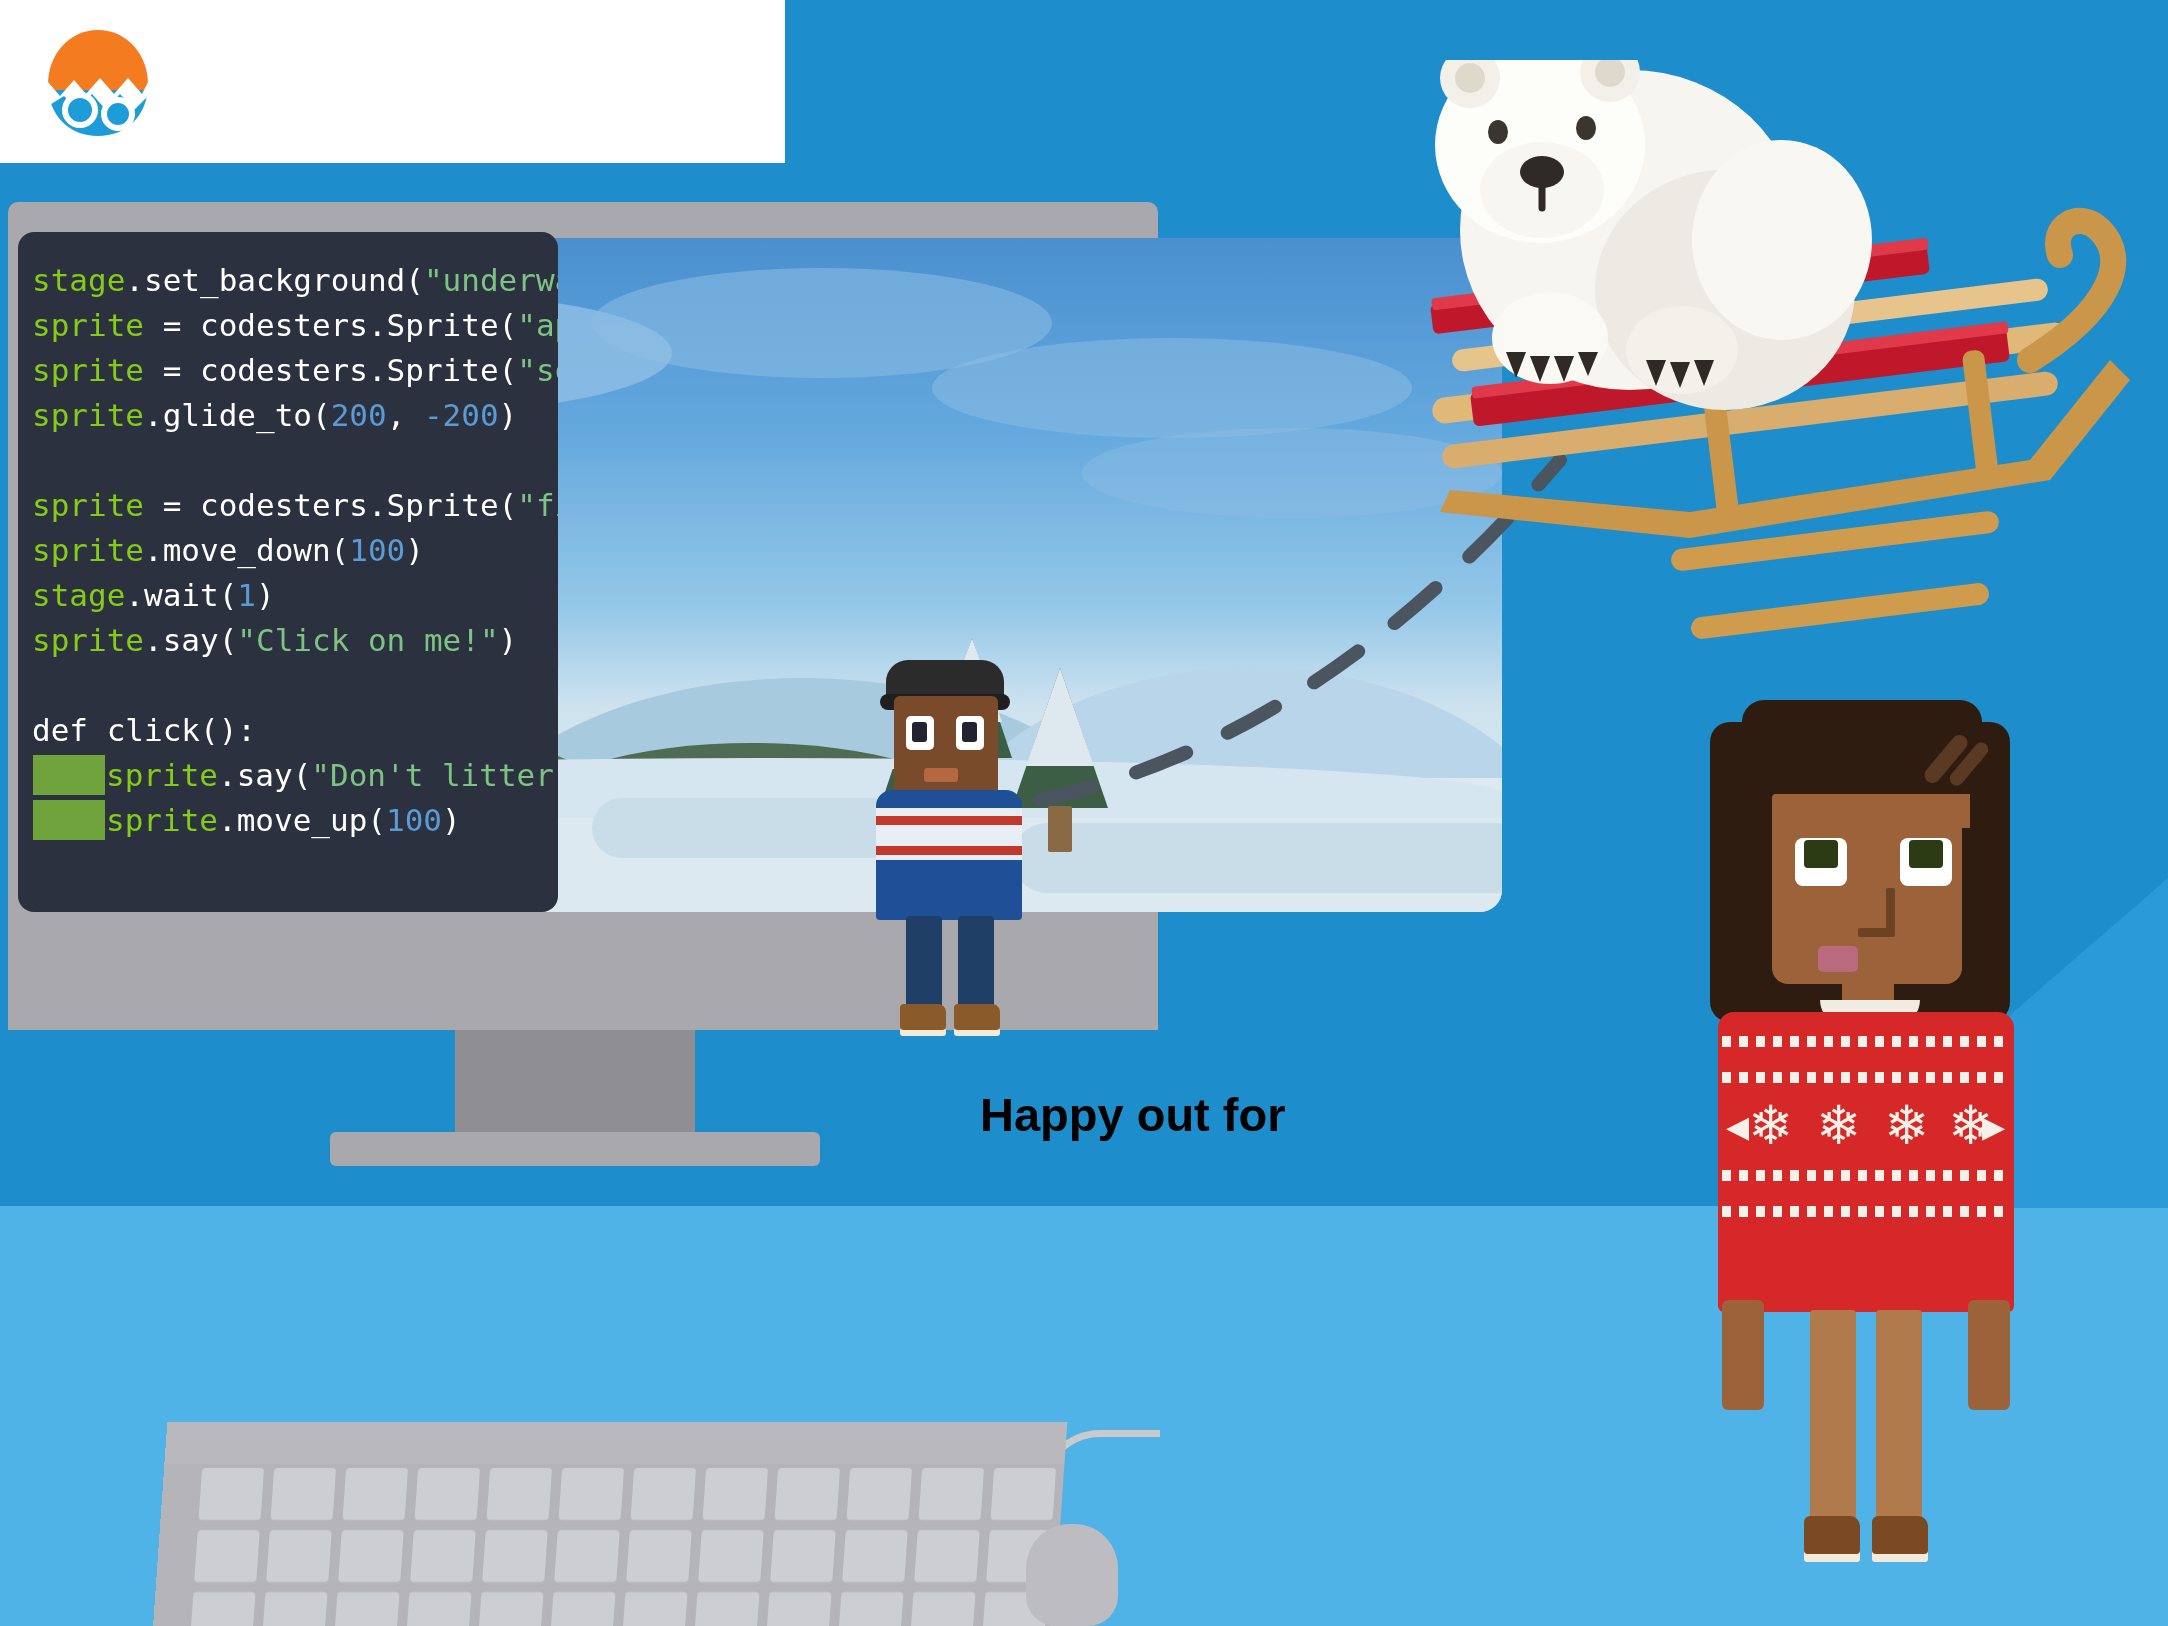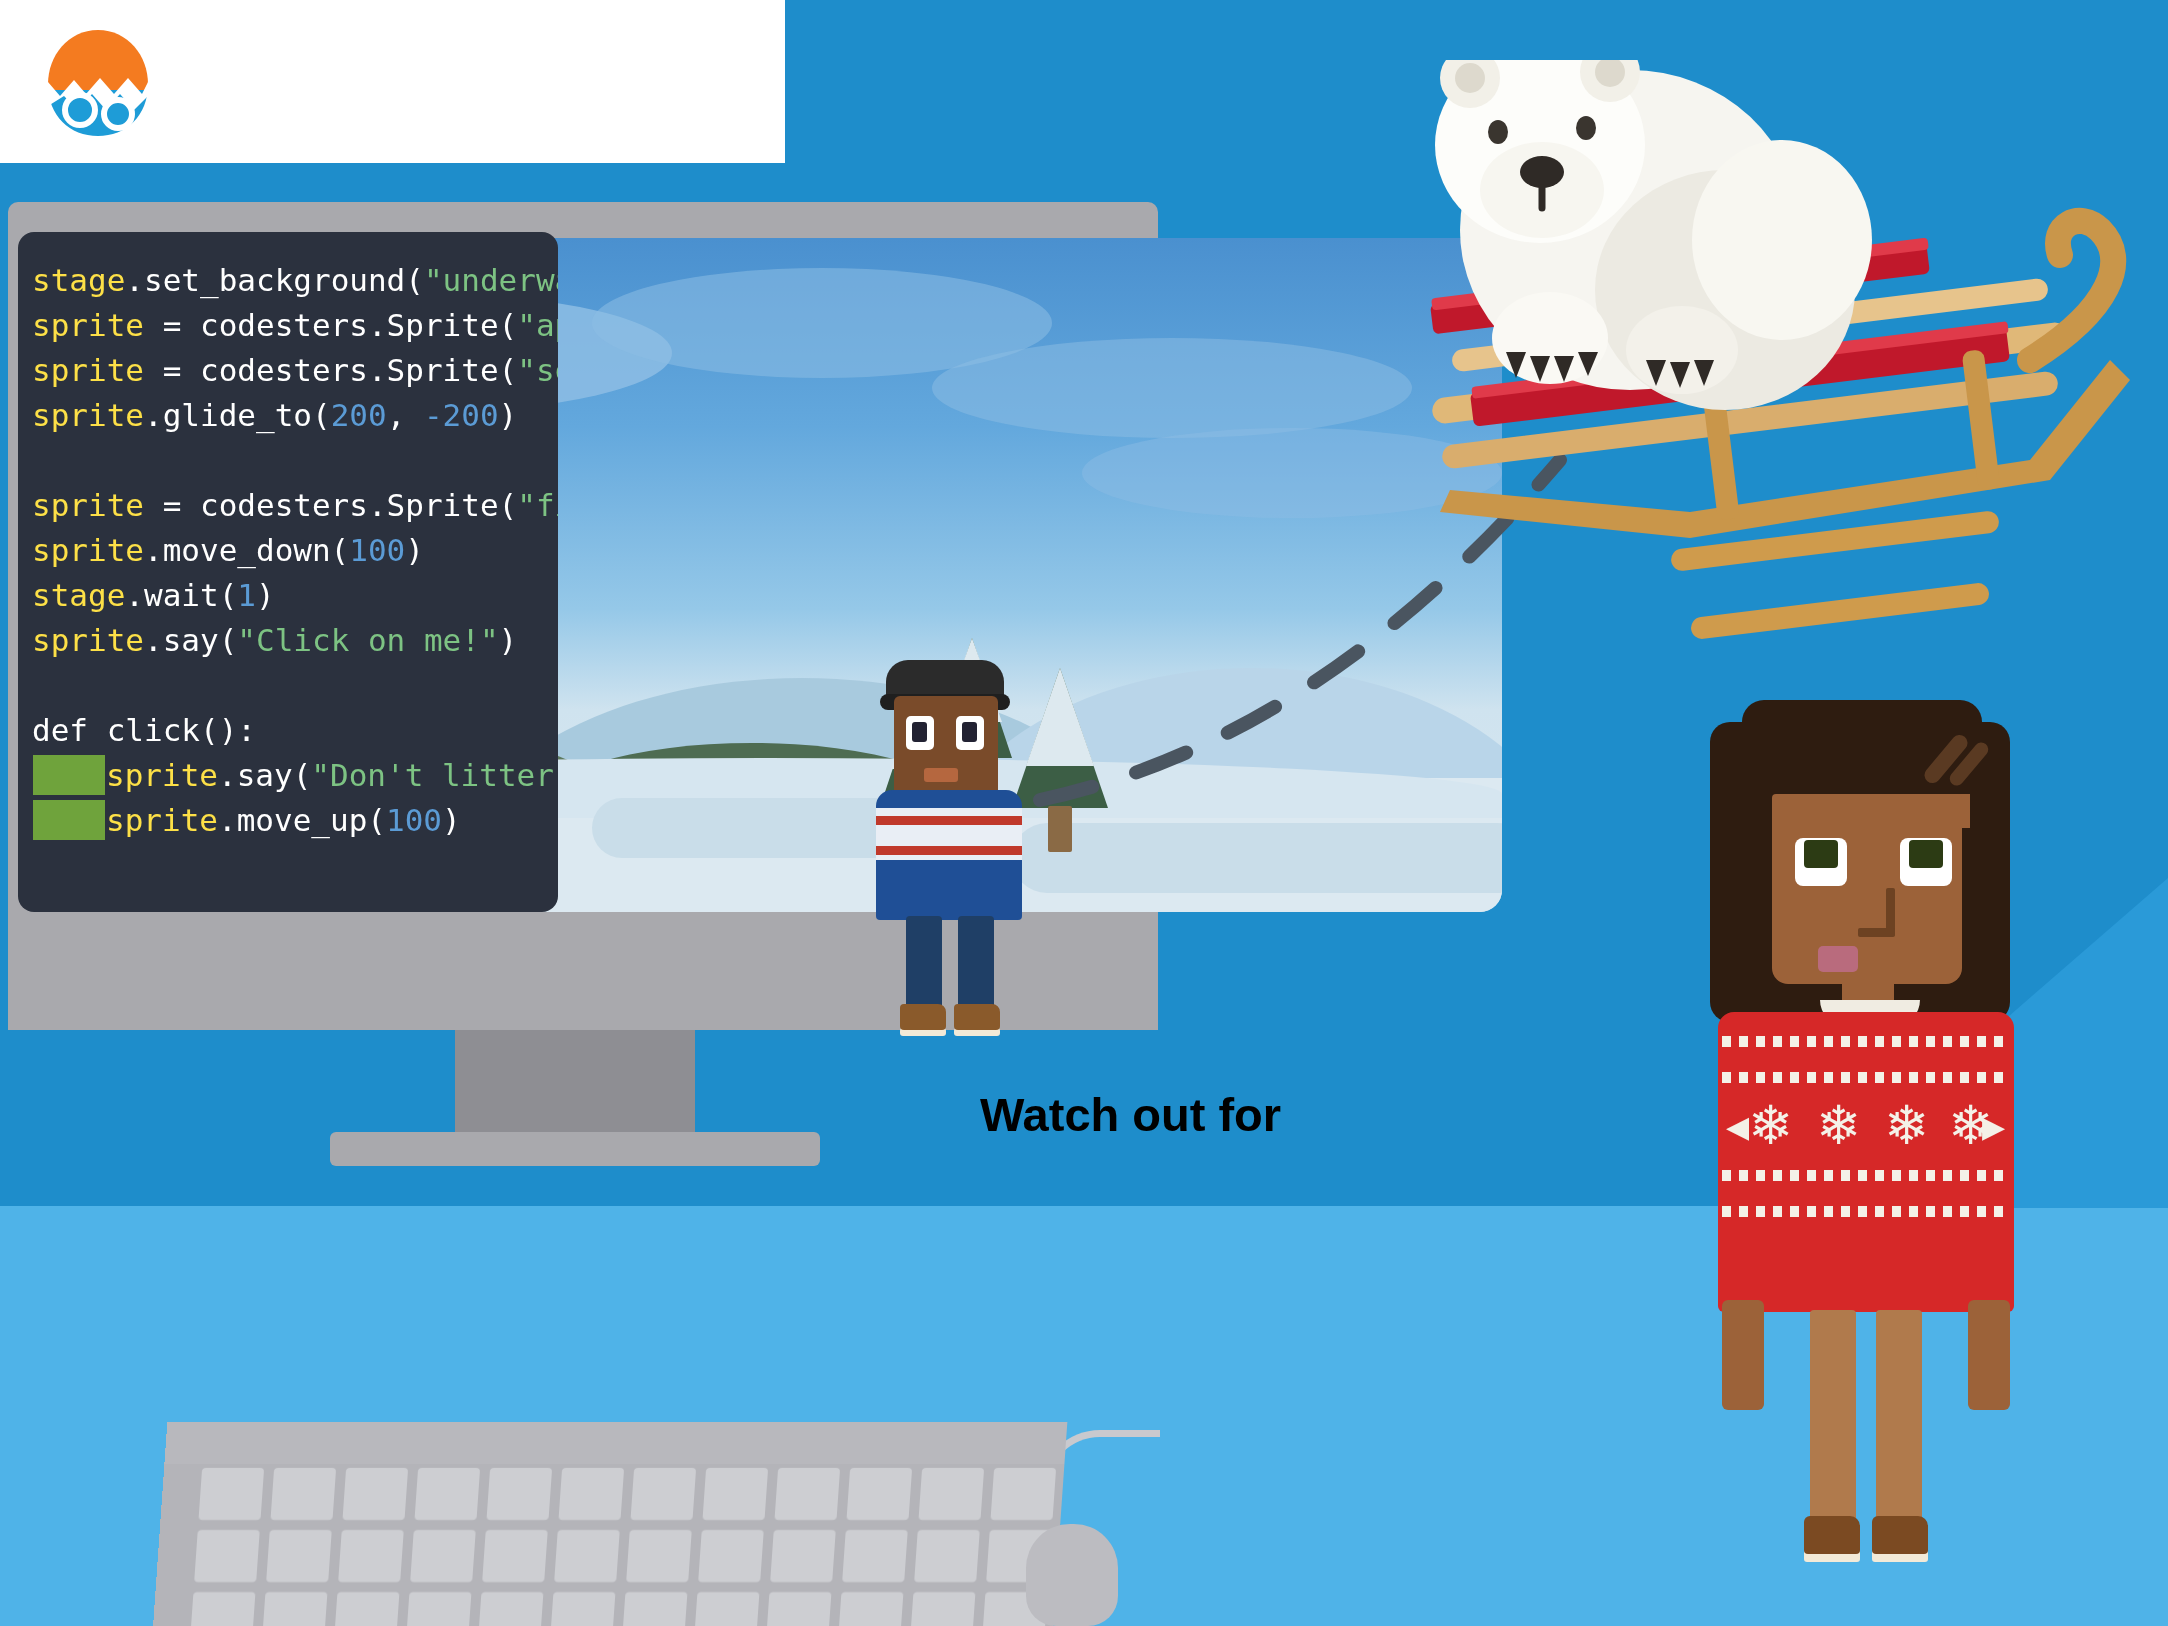--- a/index.html
+++ b/index.html
@@ -75,21 +75,21 @@
     position:absolute; left:18px; top:232px; width:540px; height:680px;
     background:#2b313e; border-radius:16px;
     z-index:20; overflow:hidden;
     padding:26px 0 0 14px;
   }
   .code-line {
     font-family:"DejaVu Sans Mono", monospace;
     font-size:31px; line-height:45px;
     color:#e8eaee; white-space:pre;
   }
-  .tok-var   { color:#fde047;margin-top:12px; }
+  .tok-var   { color:#84cc16;margin-top:12px; }
   .tok-plain { color:#ffffff; }
   .tok-num   { color:#5b9bd5; }
   .tok-str   { color:#7dc383; }
   .indent-block {
     display:inline-block; width:74px; height:42px;
     background:#6fa33c; vertical-align:-10px;
     border:1px solid #2b313e;
   }
 
   
@@ -449,21 +449,21 @@
       <div class="girl-leg l"></div>
       <div class="girl-leg r"></div>
       <div class="girl-shoe-sole l"></div>
       <div class="girl-shoe-sole r"></div>
       <div class="girl-shoe l"></div>
       <div class="girl-shoe r"></div>
     </div>
   </div>
 
   <div class="stage-text txt-watch">
-    <div>Watch out for</div>
+    <div>Happy out for</div>
   </div>
 
   <div class="code-panel">
     <div id="code-lines">
         <div class="code-line"><span class="tok-var">stage</span><span class="tok-plain">.set_background(</span><span class="tok-str">"underwat</span></div>
         <div class="code-line"><span class="tok-var">sprite</span><span class="tok-plain"> = codesters.Sprite(</span><span class="tok-str">"app</span></div>
         <div class="code-line"><span class="tok-var">sprite</span><span class="tok-plain"> = codesters.Sprite(</span><span class="tok-str">"soc</span></div>
         <div class="code-line"><span class="tok-var">sprite</span><span class="tok-plain">.glide_to(</span><span class="tok-num">200</span><span class="tok-plain">, </span><span class="tok-num">-200</span><span class="tok-plain">)</span></div>
         <div class="code-line">&nbsp;</div>
         <div class="code-line"><span class="tok-var">sprite</span><span class="tok-plain"> = codesters.Sprite(</span><span class="tok-str">"fis</span></div>

